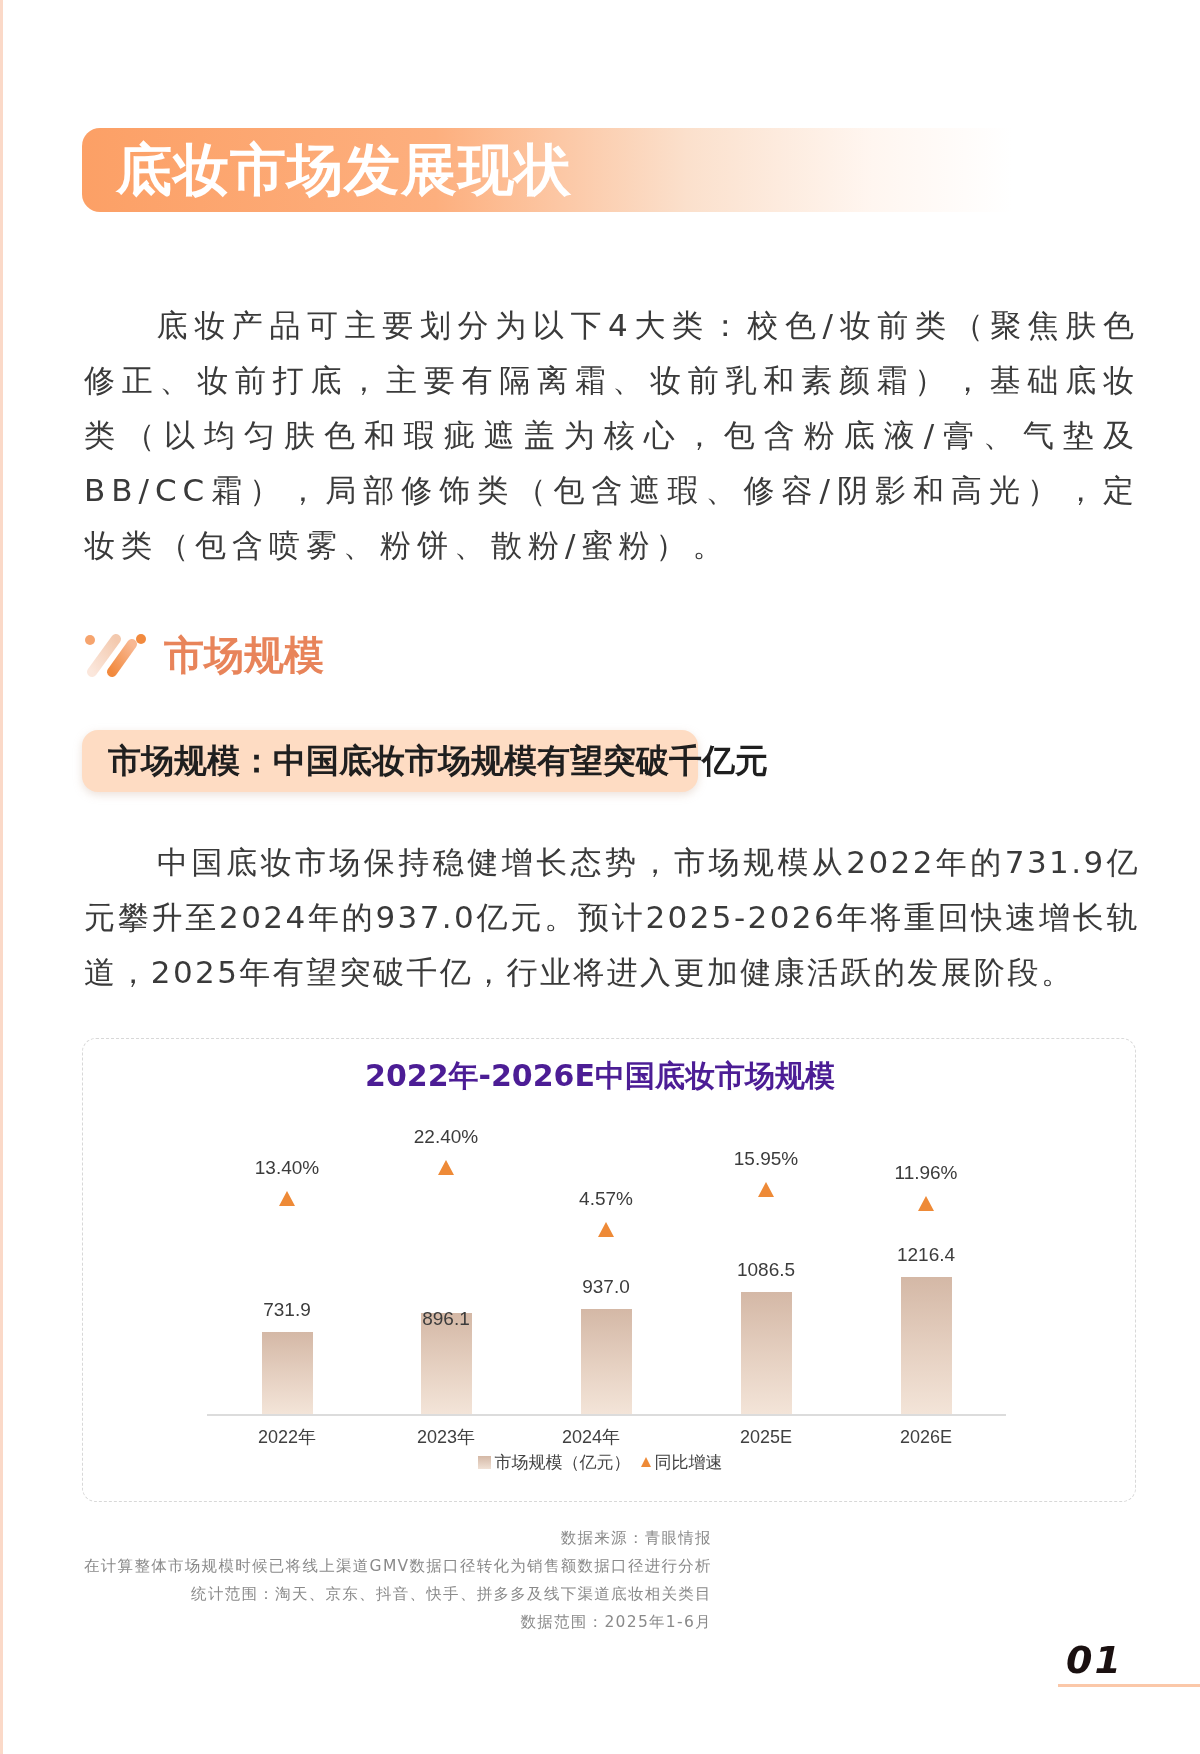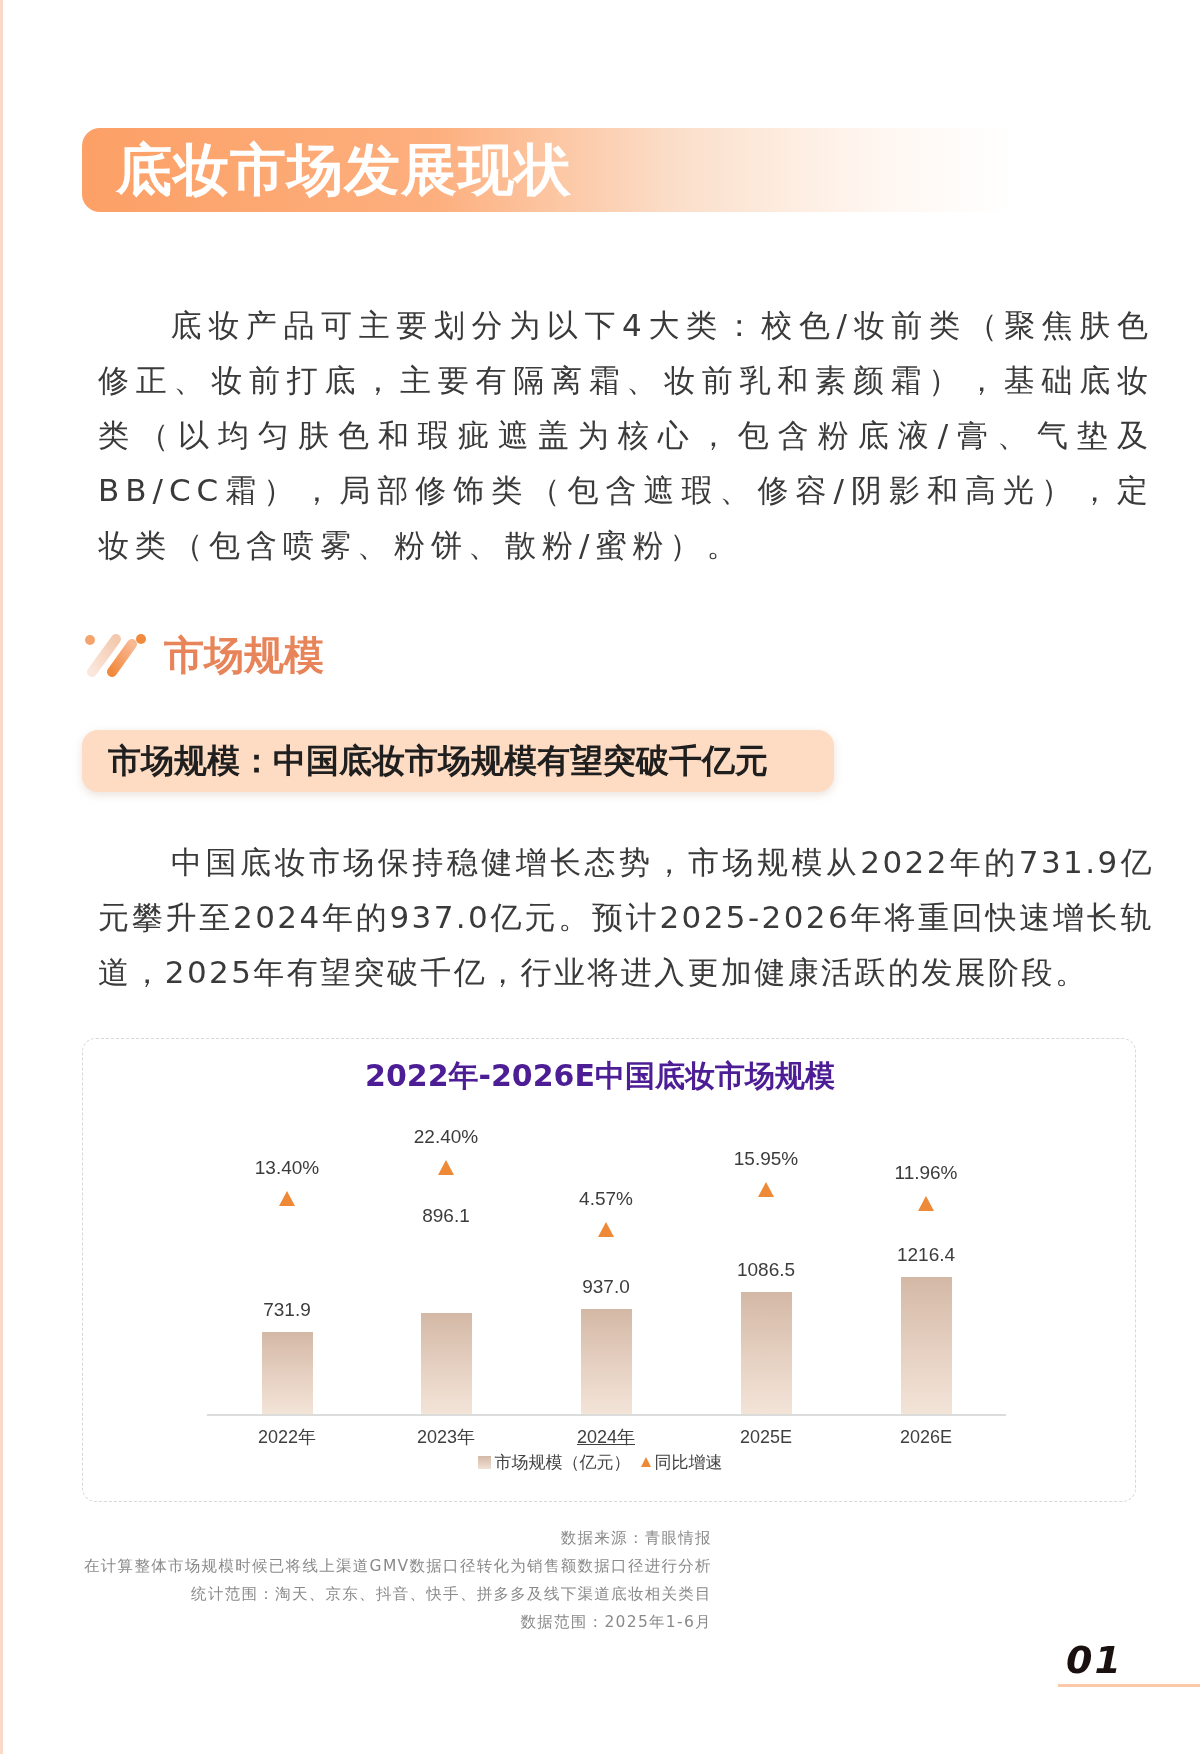--- a/index.html
+++ b/index.html
@@ -20,37 +20,37 @@
   .title-text {
     position:absolute; left:34px; top:10px;
     font-size:56px; font-weight:bold; color:#ffffff; letter-spacing:1px;
     line-height:64px;
   }
 
   
   .para {
     position:absolute; left:84px; width:1056px;
     font-size:31px; line-height:55px; color:#3a3a3a;
-    letter-spacing:6px; text-align:justify;margin-left:14px;
+    letter-spacing:6px; text-align:justify;
   }
   .para .indent { display:inline-block; width:72px; }
   .para1 { top:298px; }
   .para2 { top:835px; letter-spacing:2.4px; }
 
   
   .section-heading { position:absolute; left:84px; top:628px; height:56px; }
   .section-icon { position:absolute; left:0; top:4px; width:66px; height:46px; }
   .section-text {
     position:absolute; left:80px; top:0; white-space:nowrap;
     font-size:40px; font-weight:bold; color:#E8845A; line-height:54px;
   }
 
   
   .sub-pill {
-    position:absolute; left:82px; top:730px; width:752px; height:62px;
+    position:absolute; left:82px; top:730px; width:616px; height:62px;
     border-radius:16px; background:#FEDCC3;
     box-shadow:0 3px 8px rgba(200,170,150,0.35);
   }
   .sub-pill-text {
     position:absolute; left:26px; top:8px; white-space:nowrap;
     font-size:33px; font-weight:bold; color:#1f1f1f; line-height:46px;
   }
 
   
   .chart-box {
@@ -150,29 +150,29 @@
 <div class="chart-title">2022年-2026E中国底妆市场规模</div>
 
 <div class="chart-area" id="chart-area">
   <div class="x-axis"></div>
 <div class="bar" style="left: 261.5px; top: 1332px; height: 82px;"></div>
     <div class="bar-label" style="left: 217px; top: 1299px;">731.9</div>
     <div class="tri" style="left: 279px; top: 1191.27px;"></div>
     <div class="rate-label" style="left: 217px; top: 1157.27px;">13.40%</div>
     <div class="cat-label" style="left: 217px; top: 1426px;">2022年</div>
     <div class="bar" style="left: 420.5px; top: 1313px; height: 101px;"></div>
-    <div class="bar-label" style="left: 376px; top: 1205px; text-align: center;">896.1</div>
+    <div class="bar-label" style="left: 376px; top: 1308px; text-align: center;">896.1</div>
     <div class="tri" style="left: 438px; top: 1159.95px;"></div>
     <div class="rate-label" style="left: 376px; top: 1125.95px;">22.40%</div>
     <div class="cat-label" style="left: 376px; top: 1426px;">2023年</div>
     <div class="bar" style="left: 580.5px; top: 1309px; height: 105px;"></div>
     <div class="bar-label" style="left: 536px; top: 1276px;">937.0</div>
     <div class="tri" style="left: 598px; top: 1222px;"></div>
     <div class="rate-label" style="left: 536px; top: 1188px;">4.57%</div>
-    <div class="cat-label" style="left: 536px; top: 1426px; text-decoration: underline;">2024年</div>
+    <div class="cat-label" style="left: 521px; top: 1426px;">2024年</div>
     <div class="bar" style="left: 740.5px; top: 1292px; height: 122px;"></div>
     <div class="bar-label" style="left: 696px; top: 1259px;">1086.5</div>
     <div class="tri" style="left: 758px; top: 1182.4px;"></div>
     <div class="rate-label" style="left: 696px; top: 1148.4px;">15.95%</div>
     <div class="cat-label" style="left: 696px; top: 1426px;">2025E</div>
     <div class="bar" style="left: 900.5px; top: 1277px; height: 137px;"></div>
     <div class="bar-label" style="left: 856px; top: 1244px;">1216.4</div>
     <div class="tri" style="left: 918px; top: 1196.28px;"></div>
     <div class="rate-label" style="left: 856px; top: 1162.28px;">11.96%</div>
     <div class="cat-label" style="left: 856px; top: 1426px;">2026E</div>

